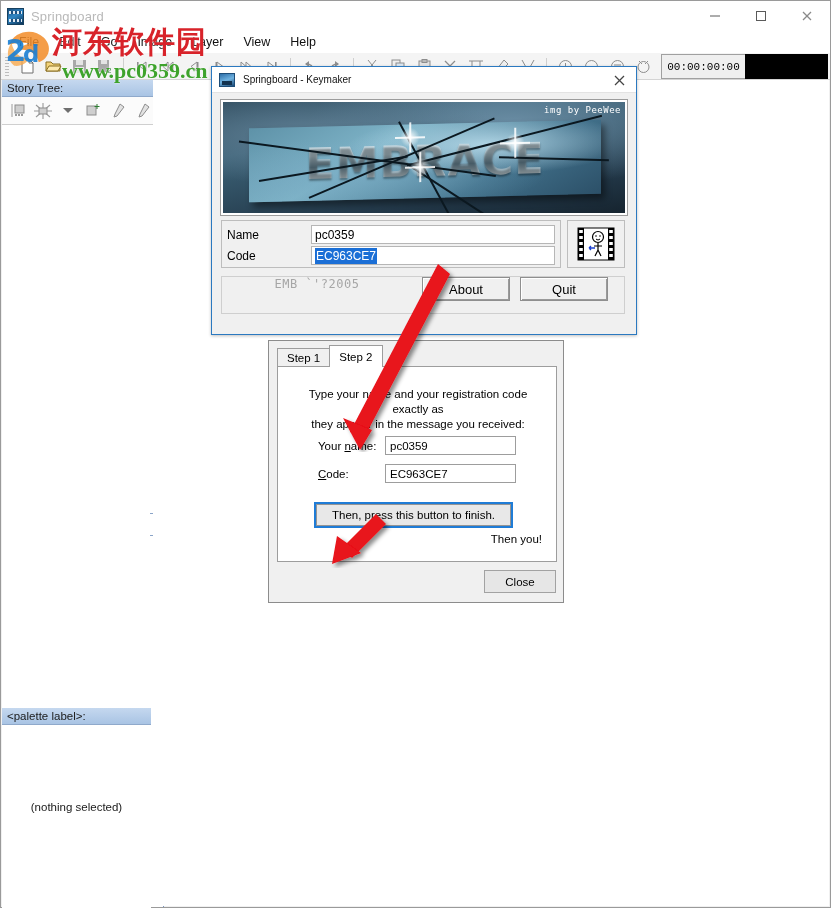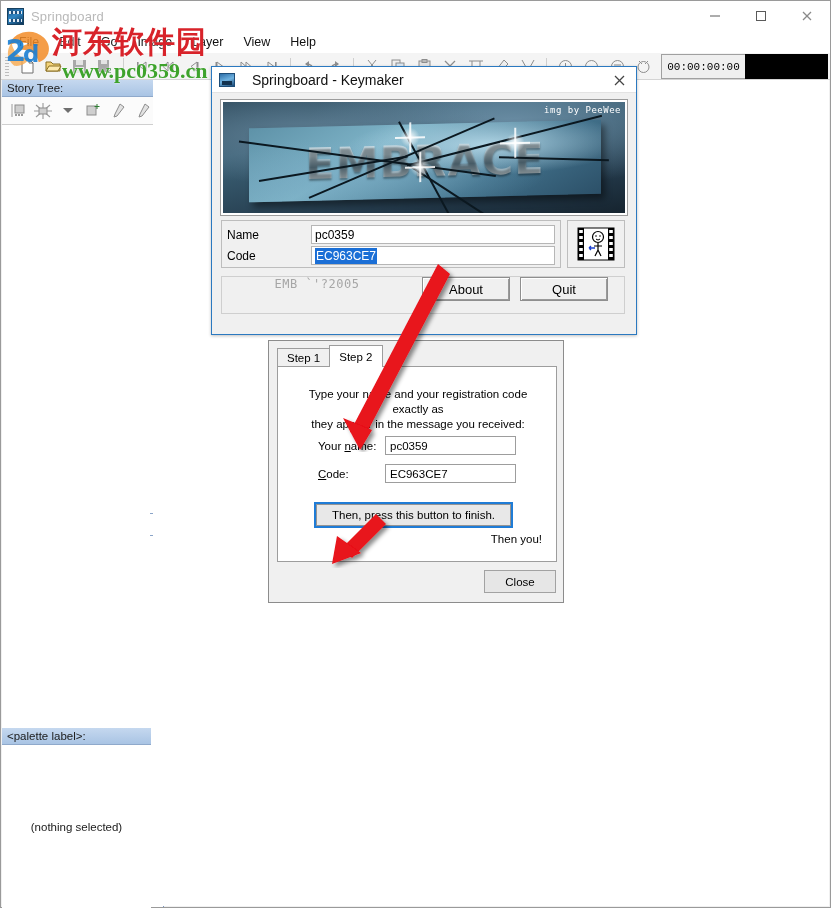--- a/index.html
+++ b/index.html
@@ -95,21 +95,21 @@
   #story-toolbar {
     height:28px; border-bottom:1px solid #cfcfcf; background:#fbfbfb;
     display:flex; align-items:center; padding-left:5px; gap:3px;
   }
   .st-btn {
     width:22px; height:22px; display:flex; align-items:center; justify-content:center;
     color:#8a8a8a;
   }
   #story-body { height:603px; background:#ffffff; position:relative; }
   .tick { position:absolute; left:148px; width:3px; height:1px; background:#8aa4c8; }
-  #palette-bottom { position:absolute; left:0; top:648px; width:149px; bottom:0; }
+  #palette-bottom { position:absolute; left:0; top:628px; width:149px; bottom:0; }
   #palette-body {
     height:100%; background:#ffffff;
     display:flex; justify-content:center; padding-top:76px;
   }
   #nothing-selected { font-size:11.5px; color:#1a1a1a; }
 
   
   #canvas-area {
     position:absolute; left:152px; top:79px; right:1px; bottom:1px;
     background:#ffffff;
@@ -201,21 +201,21 @@
   }
   #km-icon {
     width:16px; height:14px; margin-left:7px; margin-right:8px; flex:none;
     background:linear-gradient(160deg,#2d6ea8,#6fb2e0 50%,#1b4a77);
     border:1px solid #1d4d78; position:relative;
   }
   #km-icon:after {
     content:""; position:absolute; left:2px; bottom:1px; width:10px; height:4px;
     background:#12324f;
   }
-  #km-title { font-size:14px; color:#111;margin-left:9px; }
+  #km-title { font-size:10px; color:#111; }
   #km-close {
     position:absolute; right:4px; top:2px; width:26px; height:22px;
     display:flex; align-items:center; justify-content:center; color:#444;
   }
 
   #km-banner {
     position:absolute; left:9px; top:33px; width:406px; height:115px;
     border:2px solid #ffffff; outline:1px solid #9c9c9c;
     background:
       radial-gradient(ellipse at 22% 30%, #5f7e93 0%, rgba(95,126,147,0) 45%),

